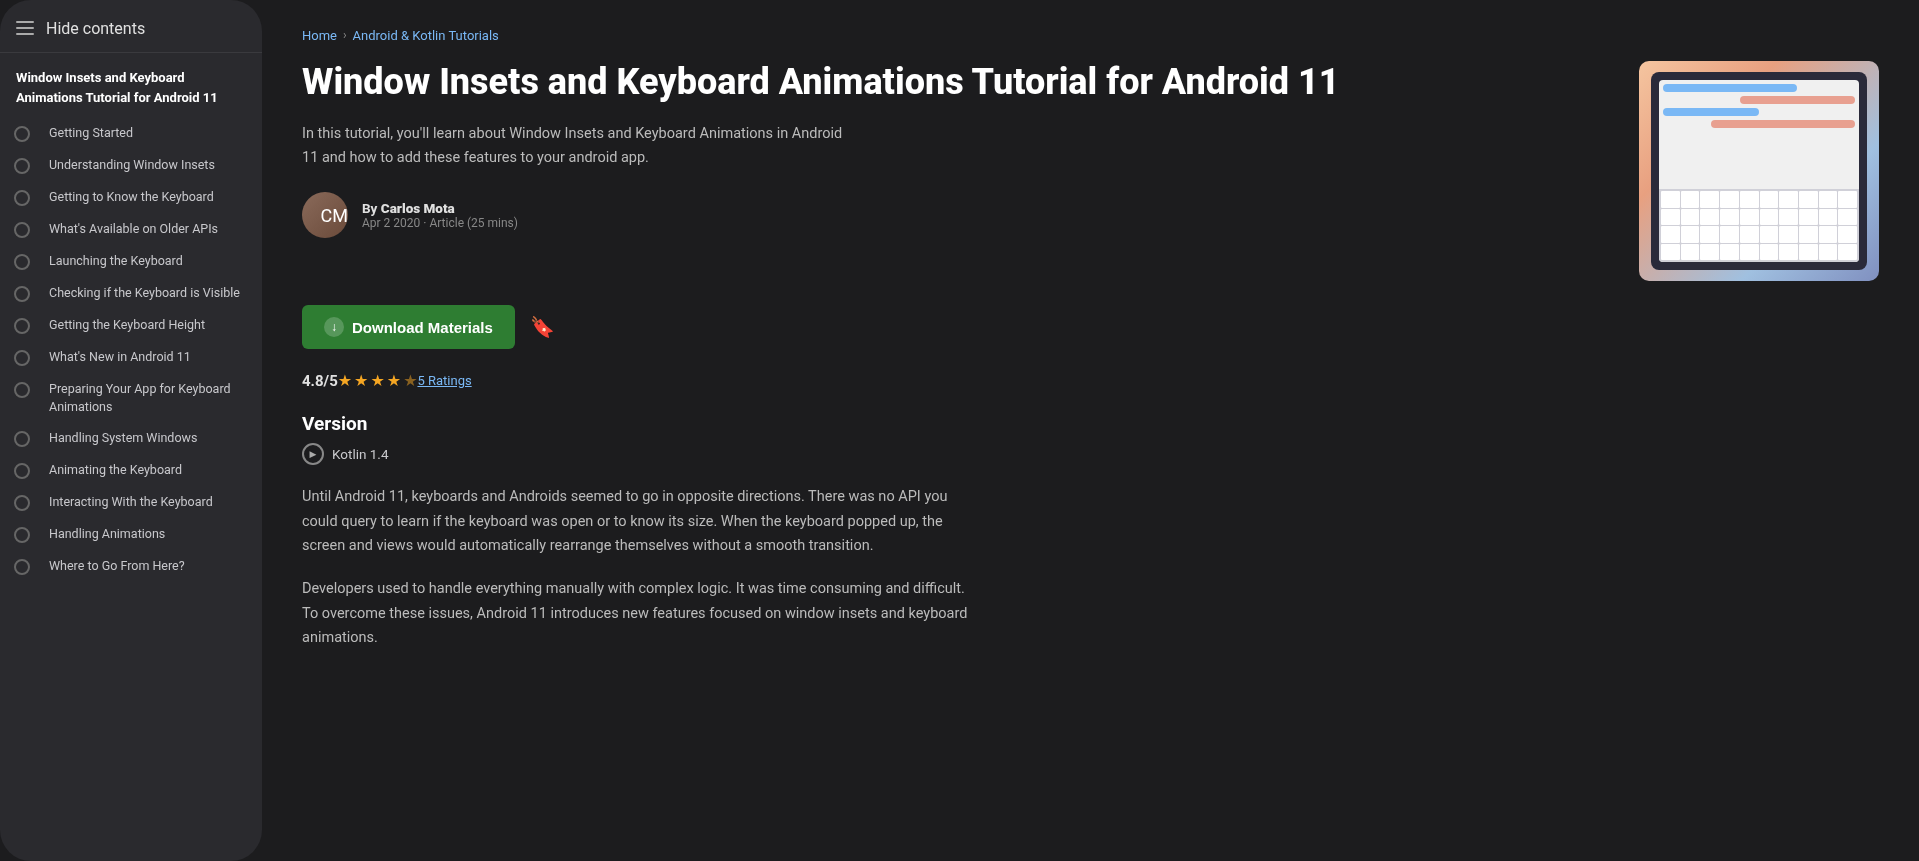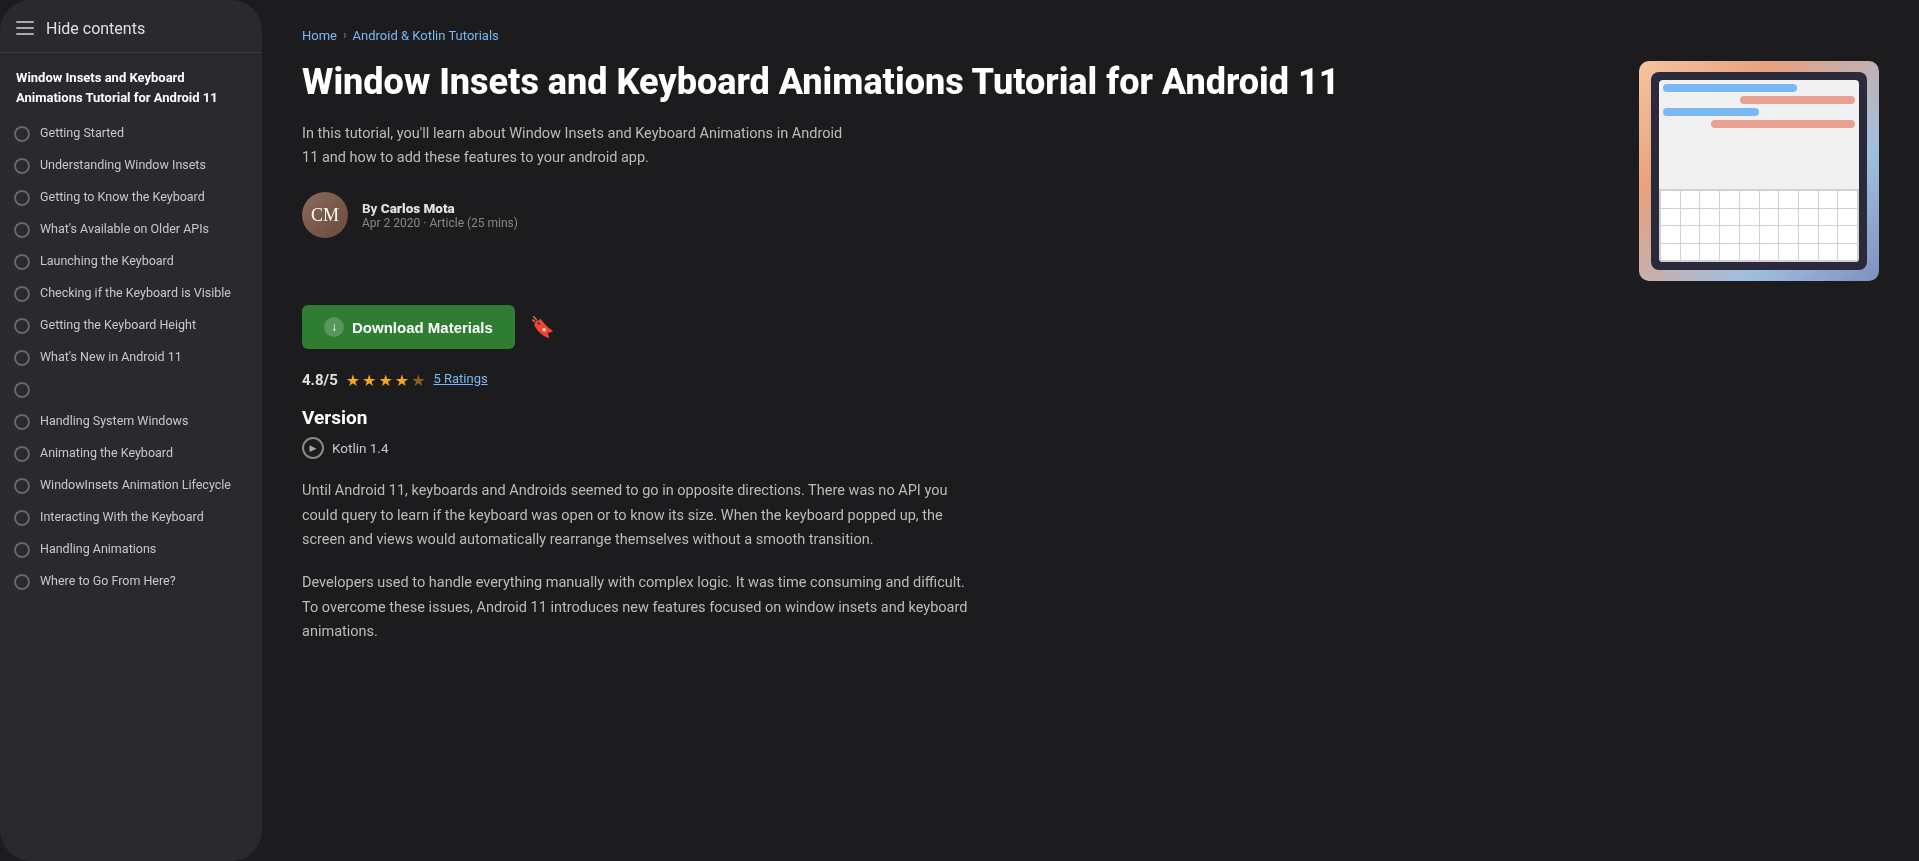--- a/index.html
+++ b/index.html
@@ -50,21 +50,21 @@
     }
     #sidebar-title-block .title-text {
       font-size: 13px;
       font-weight: 700;
       color: #ffffff;
       line-height: 1.4;
     }
     .sidebar-item {
       display: flex;
       align-items: flex-start;
-      gap: 10px;
+      gap: 19px;
       padding: 7px 14px 7px 14px;
       cursor: pointer;
       transition: background 0.15s;
     }
     .sidebar-item .circle-icon {
       width: 16px;
       height: 16px;
       min-width: 16px;
       border-radius: 50%;
       border: 2px solid #666;
@@ -133,24 +133,23 @@
       margin-bottom: 20px;
     }
     .author-avatar {
       width: 46px;
       height: 46px;
       border-radius: 50%;
       background: linear-gradient(135deg, #8a6a5a 0%, #6a4a3a 100%);
       overflow: hidden;
       display: flex;
       align-items: center;
-      justify-content: center;
+      justify-content: flex-end;
       font-size: 18px;
       color: #fff;
-      font-family: Liberation Serif, serif;
     }
     .author-info .author-name {
       font-size: 13.5px;
       font-weight: 700;
       color: #e0e0e0;
     }
     .author-info .author-meta {
       font-size: 12px;
       color: #888;
     }
@@ -264,23 +263,23 @@
       display: flex;
       align-items: center;
       justify-content: center;
       color: #888;
       font-size: 20px;
     }
 
     
     .rating-row {
       display: flex;
-      align-items: flex-start;
-      gap: 8px;
-      margin-bottom: 16px;
+      align-items: center;
+      gap: 0;
+      margin-bottom: 22px;
     }
     .rating-score {
       font-size: 15px;
       font-weight: 700;
       color: #e0e0e0;
     }
     .stars {
       display: flex;
       gap: 2px;
     }
@@ -381,32 +380,29 @@
       <div class="sidebar-item">
       <div class="circle-icon"></div>
       <span class="item-label">Getting the Keyboard Height</span>
     </div>
       <div class="sidebar-item">
       <div class="circle-icon"></div>
       <span class="item-label">What's New in Android 11</span>
     </div>
       <div class="sidebar-item">
       <div class="circle-icon"></div>
+      <span class="item-label">Preparing Your App for Keyboard Animations</span>
     </div>
       <div class="sidebar-item">
       <div class="circle-icon"></div>
       <span class="item-label">Handling System Windows</span>
     </div>
       <div class="sidebar-item">
       <div class="circle-icon"></div>
       <span class="item-label">Animating the Keyboard</span>
-    </div>
-      <div class="sidebar-item">
-      <div class="circle-icon"></div>
-      <span class="item-label">WindowInsets Animation Lifecycle</span>
     </div>
       <div class="sidebar-item">
       <div class="circle-icon"></div>
       <span class="item-label">Interacting With the Keyboard</span>
     </div>
       <div class="sidebar-item">
       <div class="circle-icon"></div>
       <span class="item-label">Handling Animations</span>
     </div>
       <div class="sidebar-item">

